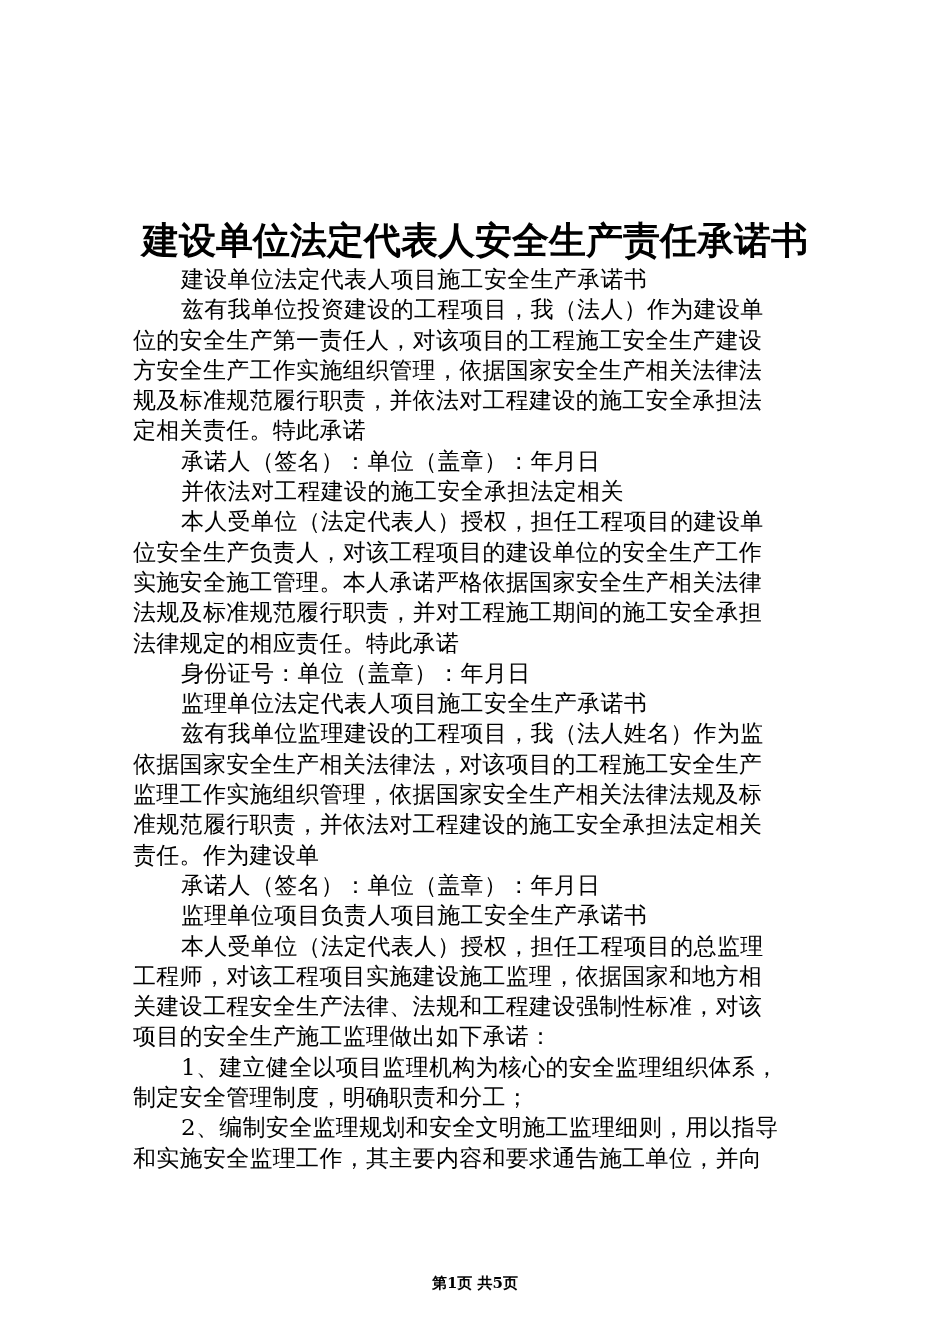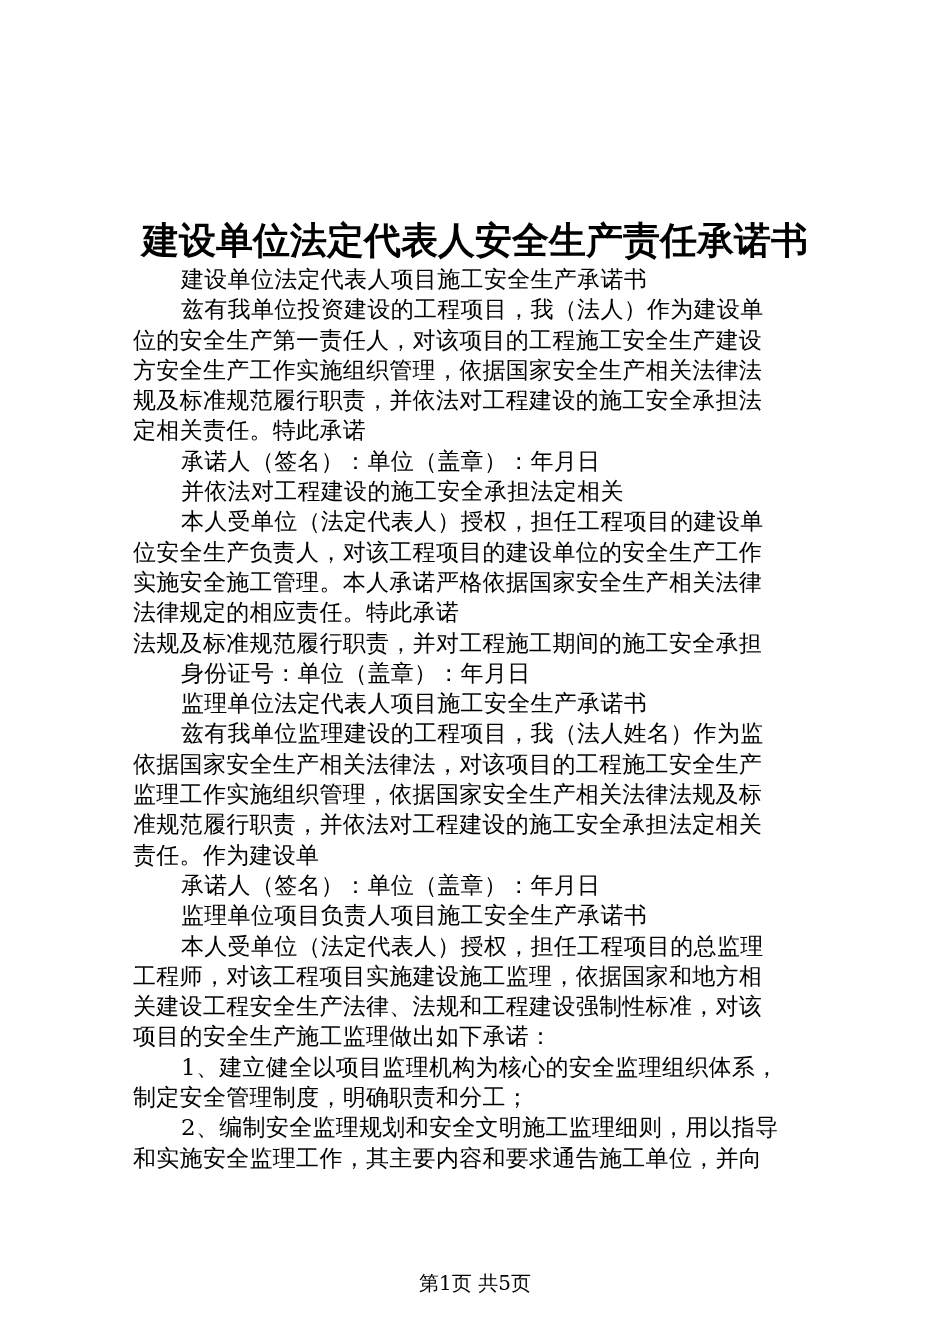--- a/index.html
+++ b/index.html
@@ -7,41 +7,41 @@
          font-family: "DejaVu Serif", "Liberation Serif", serif; color: #000; }
   .page { position: absolute; left: 0; top: 0; width: 950px; height: 1148px; background: #fff; margin-top: 32px; }
   .title { position: absolute; left: 0; width: 950px; top: 183px; text-align: center;
            font-family: "DejaVu Sans", "Liberation Sans", sans-serif; font-weight: bold;
            font-size: 37px; line-height: 52px; letter-spacing: 0px; }
   .body { position: absolute; left: 133px; top: 232px; width: 700px; }
   .line { font-size: 23px; line-height: 30.3px; height: 30.3px; white-space: nowrap;
           letter-spacing: 0.3px; }
   .ind { padding-left: 48px; }
   .footer { position: absolute; left: 0; width: 950px; top: 1241px; text-align: center;
-            font-size: 20px; line-height: 20px; }
+            font-size: 15px; line-height: 20px; font-weight: bold; }
 </style>
 </head>
 <body>
 
 <div class="page">
   <div class="title">建设单位法定代表人安全生产责任承诺书</div>
   <div class="body" id="doc-body">
       <div class="line ind">建设单位法定代表人项目施工安全生产承诺书</div>
       <div class="line ind">兹有我单位投资建设的工程项目，我（法人）作为建设单</div>
       <div class="line">位的安全生产第一责任人，对该项目的工程施工安全生产建设</div>
       <div class="line">方安全生产工作实施组织管理，依据国家安全生产相关法律法</div>
       <div class="line">规及标准规范履行职责，并依法对工程建设的施工安全承担法</div>
       <div class="line">定相关责任。特此承诺</div>
       <div class="line ind">承诺人（签名）：单位（盖章）：年月日</div>
       <div class="line ind">并依法对工程建设的施工安全承担法定相关</div>
       <div class="line ind">本人受单位（法定代表人）授权，担任工程项目的建设单</div>
       <div class="line">位安全生产负责人，对该工程项目的建设单位的安全生产工作</div>
       <div class="line">实施安全施工管理。本人承诺严格依据国家安全生产相关法律</div>
+      <div class="line">法规及标准规范履行职责，并对工程施工期间的施工安全承担</div>
       <div class="line">法律规定的相应责任。特此承诺</div>
-      <div class="line">法规及标准规范履行职责，并对工程施工期间的施工安全承担</div>
       <div class="line ind">身份证号：单位（盖章）：年月日</div>
       <div class="line ind">监理单位法定代表人项目施工安全生产承诺书</div>
       <div class="line ind">兹有我单位监理建设的工程项目，我（法人姓名）作为监</div>
       <div class="line">依据国家安全生产相关法律法，对该项目的工程施工安全生产</div>
       <div class="line">监理工作实施组织管理，依据国家安全生产相关法律法规及标</div>
       <div class="line">准规范履行职责，并依法对工程建设的施工安全承担法定相关</div>
       <div class="line">责任。作为建设单</div>
       <div class="line ind">承诺人（签名）：单位（盖章）：年月日</div>
       <div class="line ind">监理单位项目负责人项目施工安全生产承诺书</div>
       <div class="line ind">本人受单位（法定代表人）授权，担任工程项目的总监理</div>

